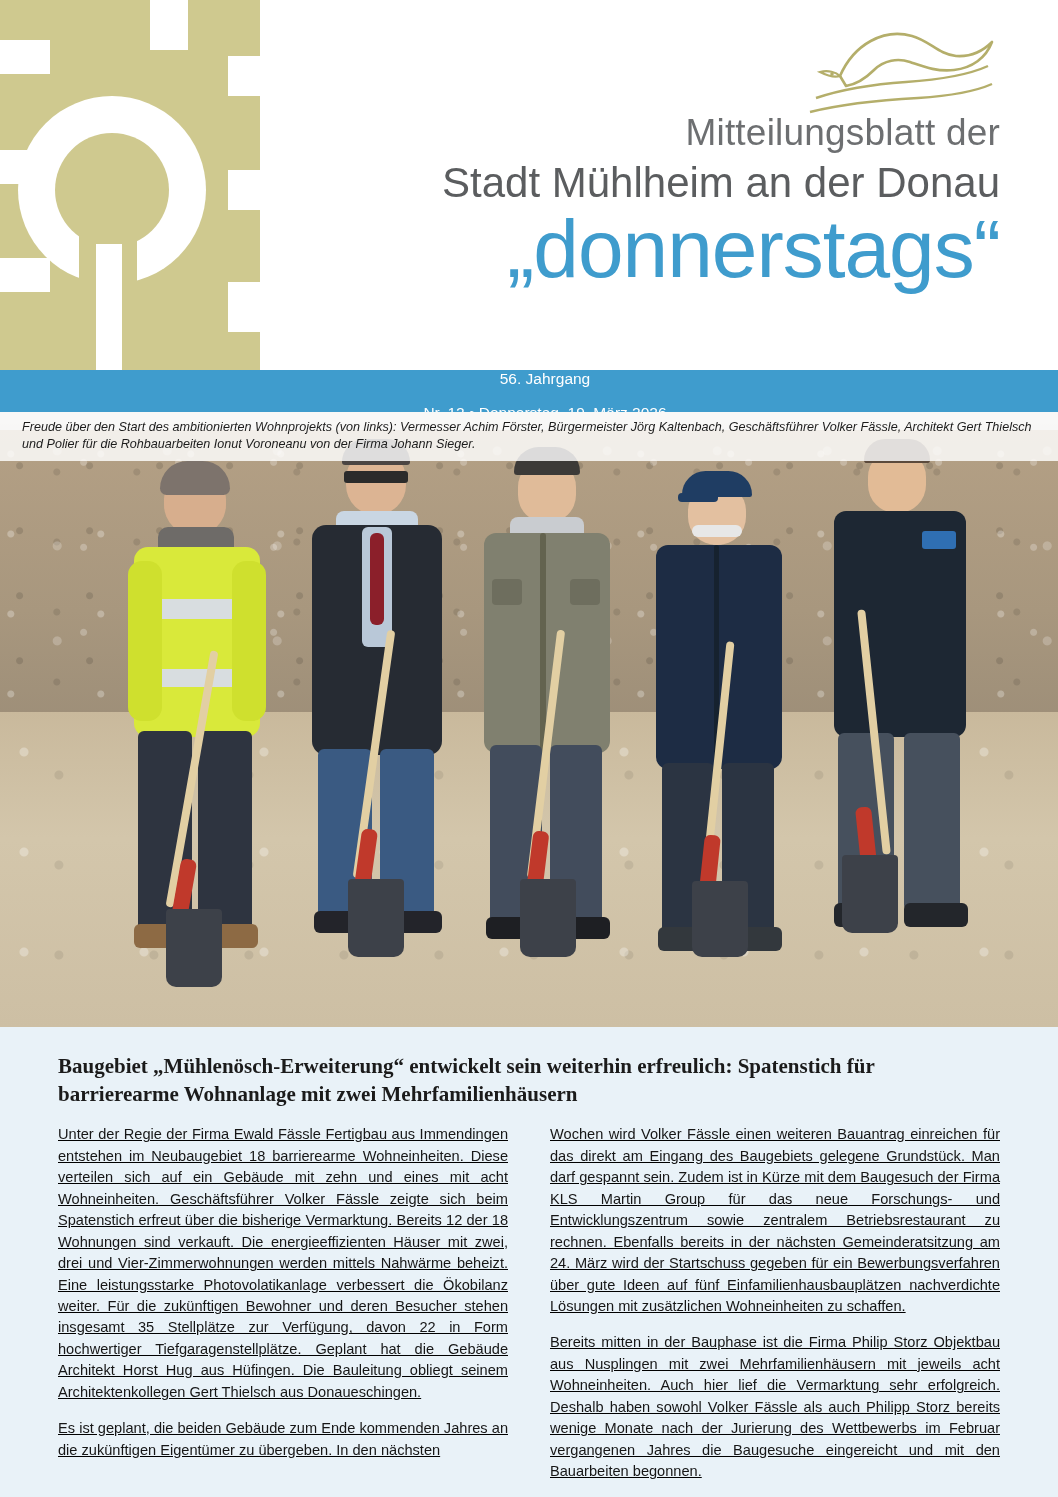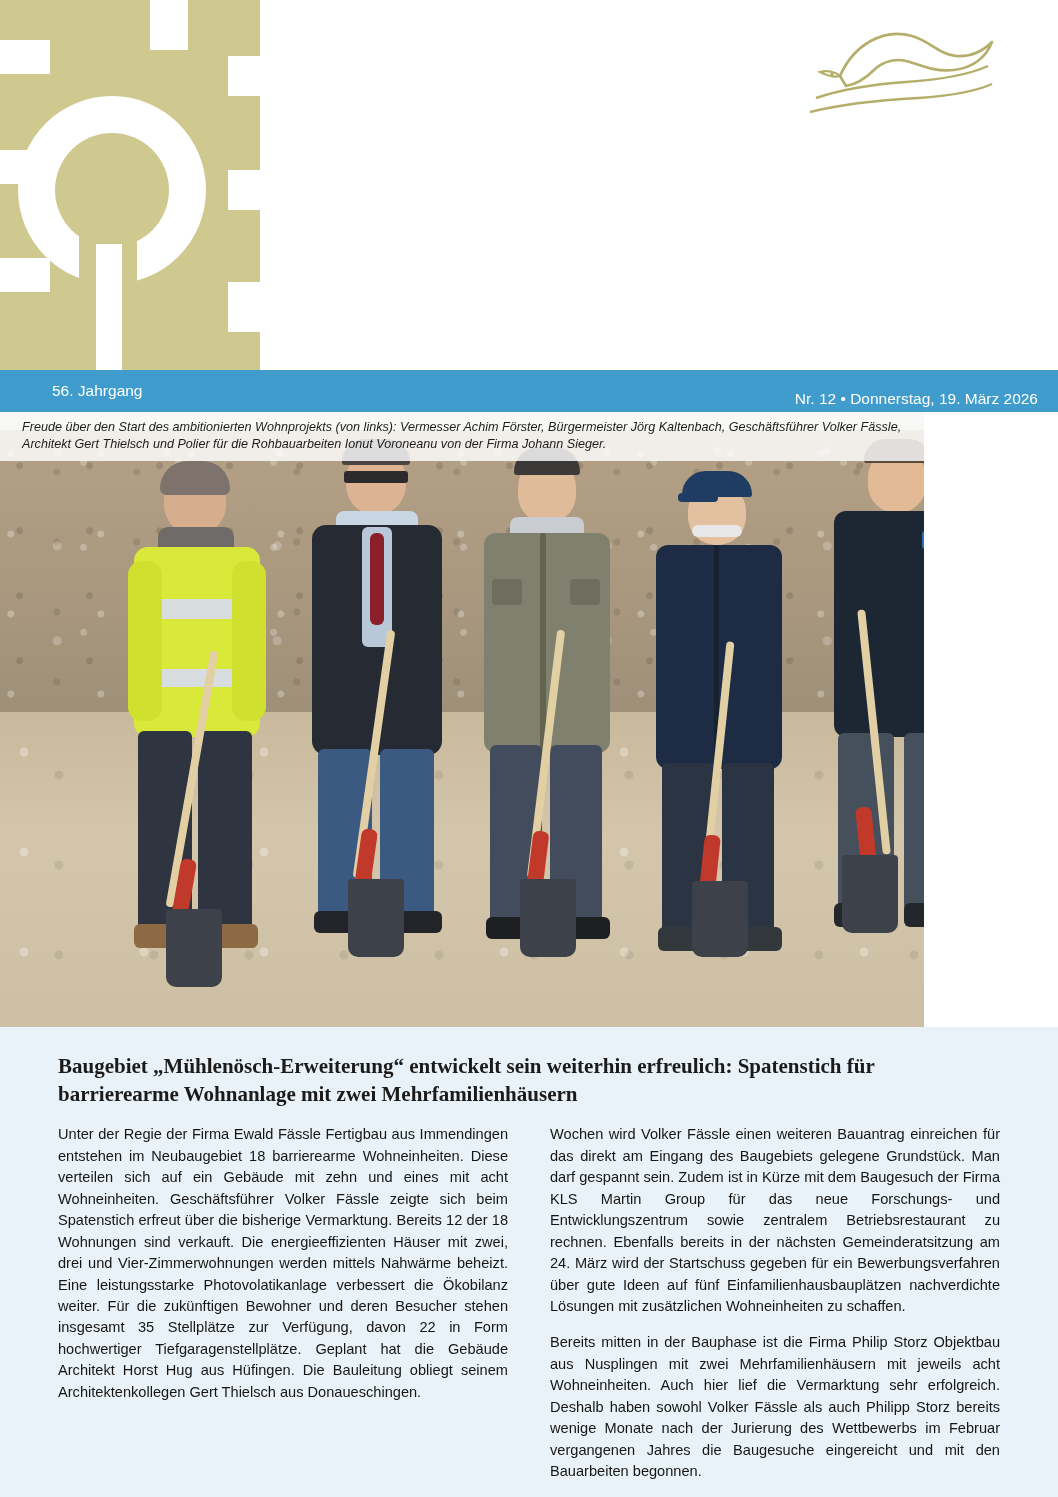--- a/index.html
+++ b/index.html
@@ -115,28 +115,29 @@
   .blue-bar {
     position: relative;
     height: 42px;
     background: #3f9ccd;
     color: #ffffff;
     display: flex;
     align-items: center;
     justify-content: space-between;
     padding: 0 20px 0 52px;
     font-size: 15.5px;
+    flex-direction: column;
   }
   .blue-bar .left { font-weight: 400; }
   .blue-bar .right { font-weight: 400; margin-top: 16px; }
 
   
   .photo-wrap {
     position: relative;
-    width: 924px;
+    width: 1058px;
     height: 615px;
     overflow: hidden;
     background: #b9a98c;
   }
   .photo-sky {
     position: absolute; left: 0; top: 0; width: 100%; height: 34px;
     background: linear-gradient(#d8d9d4, #cfcdc4);
   }
   .photo-gravel-top {
     position: absolute; left: 0; top: 18px; width: 100%; height: 300px;
@@ -187,20 +188,21 @@
     font-family: "Liberation Serif", serif;
     font-size: 21px;
     font-weight: 700;
     color: #1b1b1b;
     line-height: 1.32;
     margin-bottom: 16px;
   }
   .cols {
     display: flex;
     gap: 42px;
+    text-decoration: underline;
   }
   .col {
     width: 461px;
     font-size: 14.6px;
     line-height: 1.47;
     color: #161616;
     text-align: justify;
   }
   .col p { margin-bottom: 15px; }
   .col p:last-child { margin-bottom: 0; }
@@ -231,20 +233,25 @@
     <svg class="bird-icon" viewBox="0 0 190 94">
       <path d="M10 72 C40 62, 70 58, 100 56 C130 54, 160 50, 182 40" fill="none" stroke="#b4ae6a" stroke-width="2.4"></path>
       <path d="M4 86 C36 78, 76 74, 112 72 C142 70, 168 66, 186 58" fill="none" stroke="#b4ae6a" stroke-width="2.4"></path>
       <path d="M34 50 C48 18, 78 2, 106 10 C124 15, 132 28, 150 30 C164 31, 176 26, 186 16
                C180 32, 166 42, 148 44 C130 46, 116 40, 104 36 C92 32, 78 34, 68 44
                C60 52, 52 58, 40 60 Z" fill="none" stroke="#b4ae6a" stroke-width="2.6" stroke-linejoin="round"></path>
       <path d="M34 50 C30 46, 22 44, 14 46 C22 50, 28 52, 34 50 Z" fill="none" stroke="#b4ae6a" stroke-width="2.2"></path>
       <circle cx="26" cy="48" r="1.8" fill="#b4ae6a"></circle>
     </svg>
 
+    <div class="title-block">
+      <div class="title-line1">Mitteilungsblatt der</div>
+      <div class="title-line2">Stadt Mühlheim an der Donau</div>
+      <div class="title-donnerstags">„donnerstags“</div>
+    </div>
   </div>
 
   <div class="blue-bar">
     <span class="left">56. Jahrgang</span>
     <span class="right">Nr. 12 • Donnerstag, 19. März 2026</span>
   </div>
 
   <div class="photo-wrap">
     <div class="photo-sky"></div>
     <div class="photo-gravel-top"></div>
@@ -334,20 +341,21 @@
     </div>
 
     <div class="caption-bar">Freude über den Start des ambitionierten Wohnprojekts (von links): Vermesser Achim Förster, Bürgermeister Jörg Kaltenbach, Geschäftsführer Volker Fässle, Architekt Gert Thielsch und Polier für die Rohbauarbeiten Ionut Voroneanu von der Firma Johann Sieger.</div>
   </div>
 
   <div class="article">
     <div class="article-headline">Baugebiet „Mühlenösch-Erweiterung“ entwickelt sein weiterhin erfreulich: Spatenstich für barrierearme Wohnanlage mit zwei Mehrfamilienhäusern</div>
     <div class="cols">
       <div class="col">
         <p>Unter der Regie der Firma Ewald Fässle Fertigbau aus Immendingen entstehen im Neubaugebiet 18 barrierearme Wohneinheiten. Diese verteilen sich auf ein Gebäude mit zehn und eines mit acht Wohneinheiten. Geschäftsführer Volker Fässle zeigte sich beim Spatenstich erfreut über die bisherige Vermarktung. Bereits 12 der 18 Wohnungen sind verkauft. Die energieeffizienten Häuser mit zwei, drei und Vier-Zimmerwohnungen werden mittels Nahwärme beheizt. Eine leistungsstarke Photovolatikanlage verbessert die Ökobilanz weiter. Für die zukünftigen Bewohner und deren Besucher stehen insgesamt 35 Stellplätze zur Verfügung, davon 22 in Form hochwertiger Tiefgaragenstellplätze. Geplant hat die Gebäude Architekt Horst Hug aus Hüfingen. Die Bauleitung obliegt seinem Architektenkollegen Gert Thielsch aus Donaueschingen.</p>
+        <p>Es ist geplant, die beiden Gebäude zum Ende kommenden Jahres an die zukünftigen Eigentümer zu übergeben. In den nächsten</p>
       </div>
       <div class="col">
         <p>Wochen wird Volker Fässle einen weiteren Bauantrag einreichen für das direkt am Eingang des Baugebiets gelegene Grundstück. Man darf gespannt sein. Zudem ist in Kürze mit dem Baugesuch der Firma KLS Martin Group für das neue Forschungs- und Entwicklungszentrum sowie zentralem Betriebsrestaurant zu rechnen. Ebenfalls bereits in der nächsten Gemeinderatsitzung am 24. März wird der Startschuss gegeben für ein Bewerbungsverfahren über gute Ideen auf fünf Einfamilienhausbauplätzen nachverdichte Lösungen mit zusätzlichen Wohneinheiten zu schaffen.</p>
         <p>Bereits mitten in der Bauphase ist die Firma Philip Storz Objektbau aus Nusplingen mit zwei Mehrfamilienhäusern mit jeweils acht Wohneinheiten. Auch hier lief die Vermarktung sehr erfolgreich. Deshalb haben sowohl Volker Fässle als auch Philipp Storz bereits wenige Monate nach der Jurierung des Wettbewerbs im Februar vergangenen Jahres die Baugesuche eingereicht und mit den Bauarbeiten begonnen.</p>
       </div>
     </div>
   </div>
 
 </div>
 

